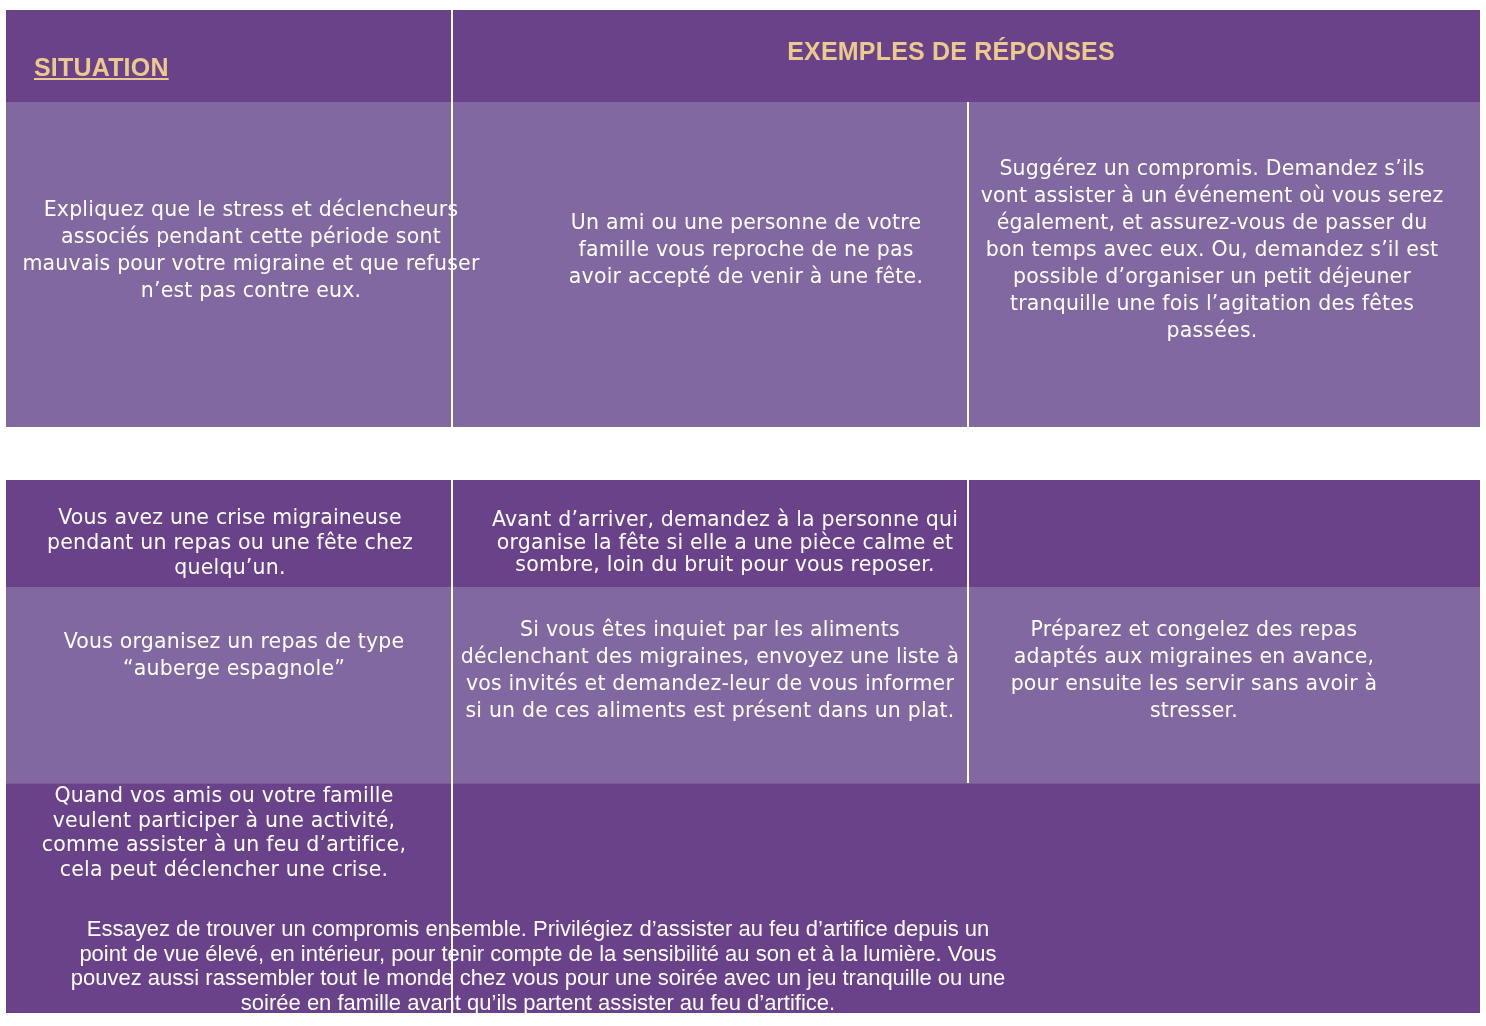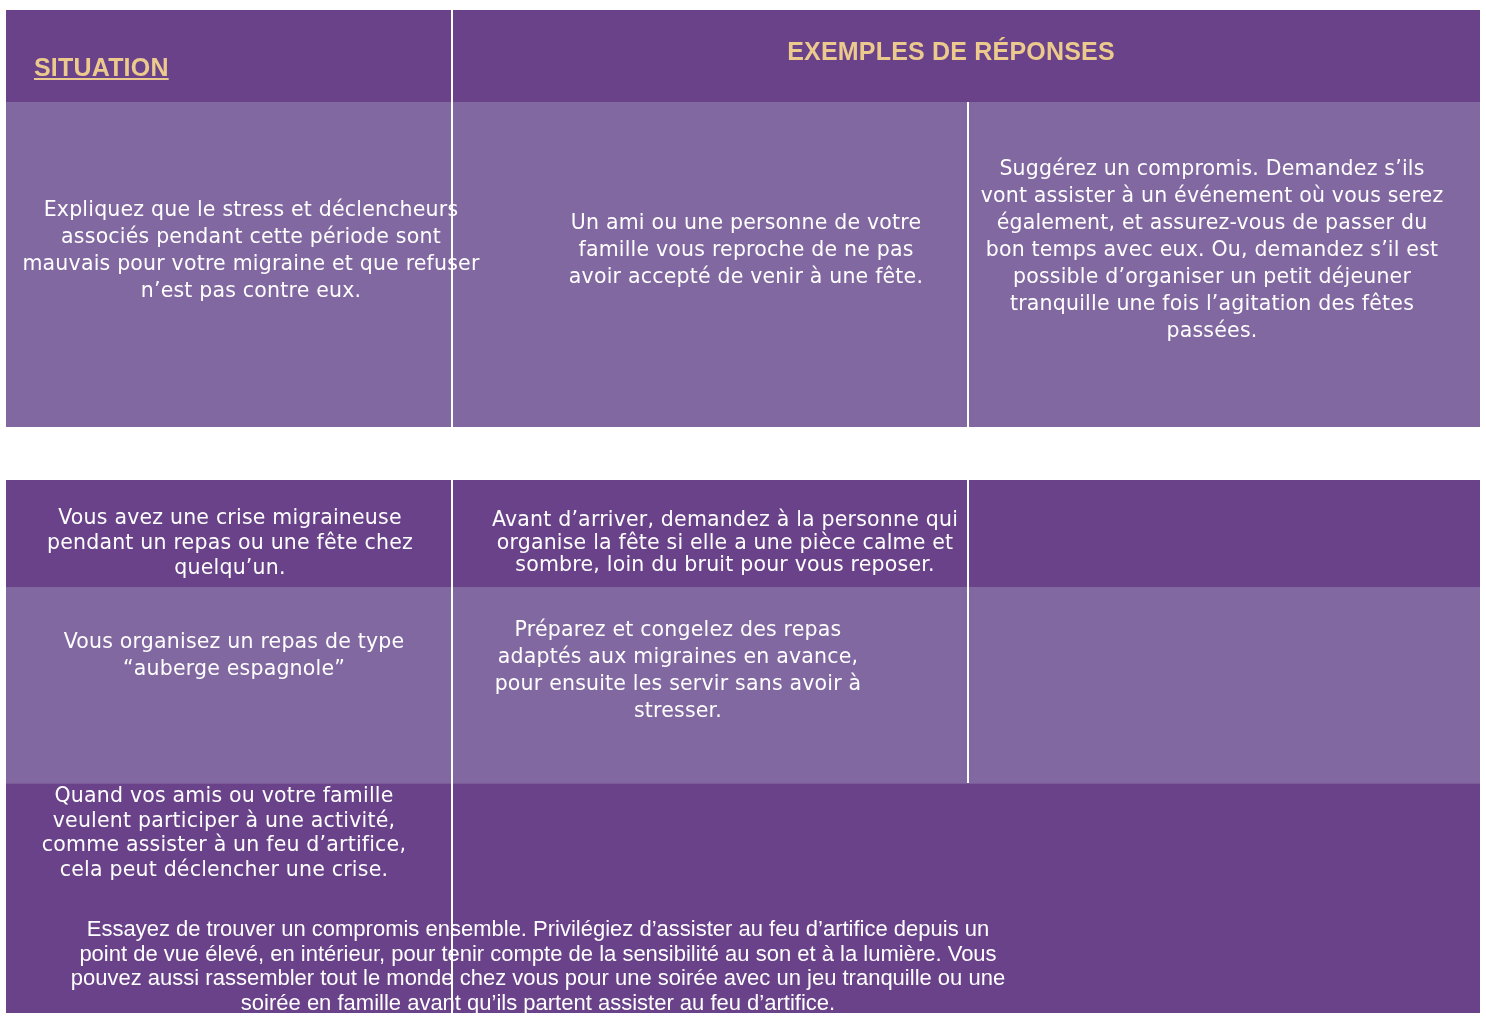--- a/index.html
+++ b/index.html
@@ -110,20 +110,23 @@
     </div>
     <div class="cell c2" style="padding:0 6px 0 36px; line-height:22.5px;justify-content:center;">
       <span class="txt">Avant d’arriver, demandez à la personne qui organise la fête si elle a une pièce calme et sombre, loin du bruit pour vous reposer.</span>
     </div>
   </div>
 
   <div class="row light" style="top:577px; height:196px;">
     <div class="cell c1" style="padding:0 30px 60px 40px;text-align:center;">
       <span class="txt">Vous organisez un repas de type “auberge espagnole”</span>
     </div>
+    <div class="cell c2" style="padding:0 4px 30px 4px;">
+      <span class="txt">Si vous êtes inquiet par les aliments déclenchant des migraines, envoyez une liste à vos invités et demandez-leur de vous informer si un de ces aliments est présent dans un plat.</span>
+    </div>
     <div class="cell c3" style="padding:0 100px 30px 40px;">
       <span class="txt">Préparez et congelez des repas adaptés aux migraines en avance, pour ensuite les servir sans avoir à stresser.</span>
     </div>
   </div>
 
   <div class="row dark" style="top:773px; height:230px;flex-direction:column;">
     <div class="cell c1" style="padding:0 36px 36px 26px; line-height:24.5px;">
       <span class="txt">Quand vos amis ou votre famille veulent participer à une activité, comme assister à un feu d’artifice, cela peut déclencher une crise.</span>
     </div>
     <div class="cell cwide cond" style="padding:0 50px 70px 30px;">

